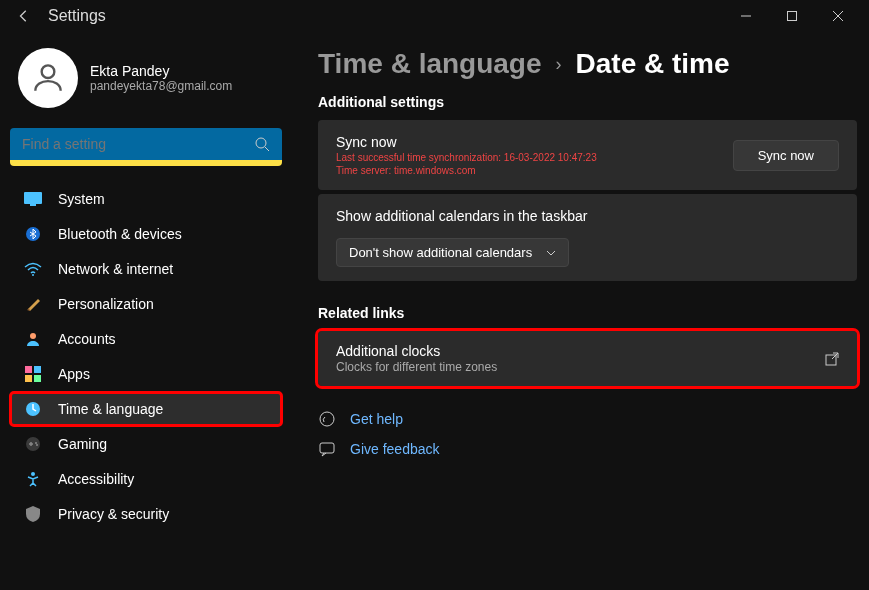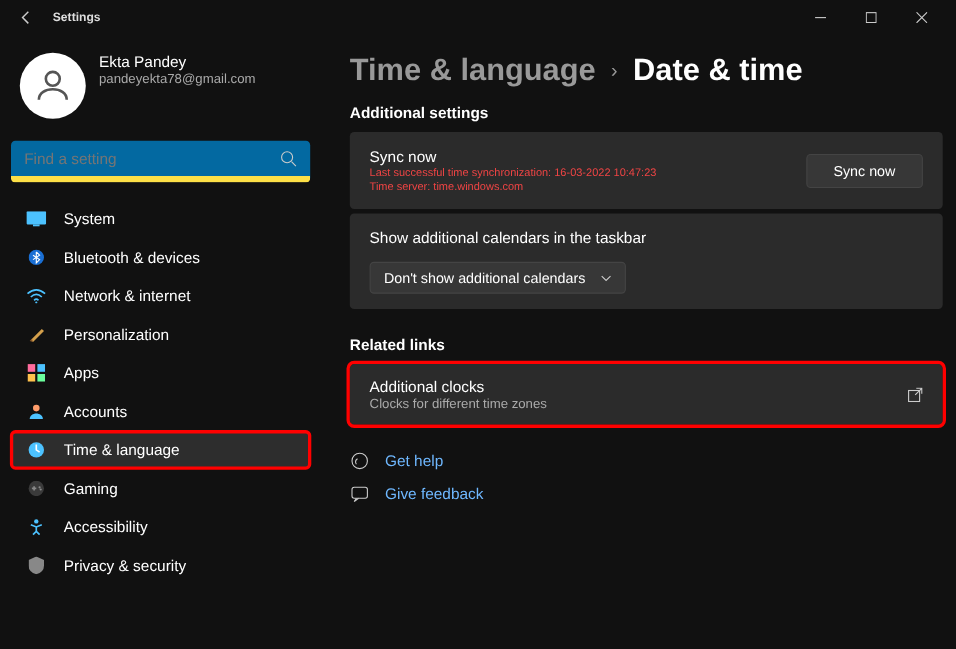--- a/index.html
+++ b/index.html
@@ -1,27 +1,27 @@
 <!DOCTYPE html>
 <html><head>
   <meta charset="utf-8">
   <style>
     * { margin: 0; padding: 0; box-sizing: border-box; font-family: 'Segoe UI', Tahoma, sans-serif; }
     body { background: #111111; color: #fff; width: 869px; height: 590px; overflow: hidden; }
     
     .titlebar { display: flex; align-items: center; height: 32px; padding: 0 8px; }
     .back-btn { width: 32px; height: 32px; display: flex; align-items: center; justify-content: center; cursor: pointer; }
-    .app-title { font-size: 11px; color: #ddd; margin-left: 8px; font-weight: bold; }
+    .app-title { font-size: 16px; color: #ddd; margin-left: 8px; }
     .win-controls { margin-left: auto; display: flex; }
     .win-btn { width: 46px; height: 32px; display: flex; align-items: center; justify-content: center; cursor: pointer; }
     
     .layout { display: flex; height: calc(100% - 32px); }
     .sidebar { width: 290px; padding: 8px 0 8px 10px; flex-shrink: 0; }
     
-    .profile { display: flex; padding: 8px; margin-bottom: 12px; }
+    .profile { display: flex; align-items: center; padding: 8px; margin-bottom: 12px; }
     .avatar { width: 60px; height: 60px; border-radius: 50%; background: #fff; display: flex; align-items: center; justify-content: center; flex-shrink: 0; }
     .profile-text { margin-left: 12px; }
     .profile-name { font-size: 14px; color: #fff; }
     .profile-email { font-size: 12px; color: #aaa; }
     
     .search-box { display: flex; align-items: center; background: #0369a1; border-bottom: 6px solid #fde047; border-radius: 4px; padding: 8px 12px; margin: 0 8px 16px 0; }
     .search-box input { flex: 1; background: transparent; border: none; color: #ccc; font-size: 14px; outline: none; }
     
     .nav-item { display: flex; padding: 9px 12px; border-radius: 4px; cursor: pointer; margin: 1px 8px 1px 0; font-size: 14px; position: relative; }
     .nav-item.active { background: #2d2d2d; }
@@ -142,37 +142,37 @@
       <span class="icon-slot">
           <svg width="16" height="16">
             <path d="M3 13 L13 3 L15 5 L5 15 Z" fill="#d4a04c"></path>
             <path d="M2 14 L4 12 L5 15 Z" fill="#8a5a2a"></path>
           </svg>
         </span>
       <span>Personalization</span>
     </div>
     <div class="nav-item">
       <span class="icon-slot">
+          <svg width="16" height="16" viewBox="0 0 16 16">
+            <circle cx="8" cy="5" r="3" fill="#ff9d6b"></circle>
+            <path d="M2 15c0-3 3-5 6-5s6 2 6 5" fill="#4cc2ff"></path>
+          </svg>
+        </span>
+      <span>Accounts</span>
+    </div>
+    <div class="nav-item">
+      <span class="icon-slot">
           <svg width="16" height="16">
             <rect x="0" y="0" width="7" height="7" fill="#ff6b9d"></rect>
             <rect x="9" y="0" width="7" height="7" fill="#4cc2ff"></rect>
             <rect x="0" y="9" width="7" height="7" fill="#ffc14c"></rect>
             <rect x="9" y="9" width="7" height="7" fill="#6bff9d"></rect>
           </svg>
         </span>
       <span>Apps</span>
-    </div>
-    <div class="nav-item">
-      <span class="icon-slot">
-          <svg width="16" height="16" viewBox="0 0 16 16">
-            <circle cx="8" cy="5" r="3" fill="#ff9d6b"></circle>
-            <path d="M2 15c0-3 3-5 6-5s6 2 6 5" fill="#4cc2ff"></path>
-          </svg>
-        </span>
-      <span>Accounts</span>
     </div>
     <div class="nav-item active highlighted">
       <span class="icon-slot">
           <svg width="16" height="16">
             <circle cx="8" cy="8" r="7" fill="#4cc2ff"></circle>
             <path d="M8 3v5l3 2" stroke="#fff" fill="none" stroke-width="1.5"></path>
           </svg>
         </span>
       <span>Time &amp; language</span>
     </div>

